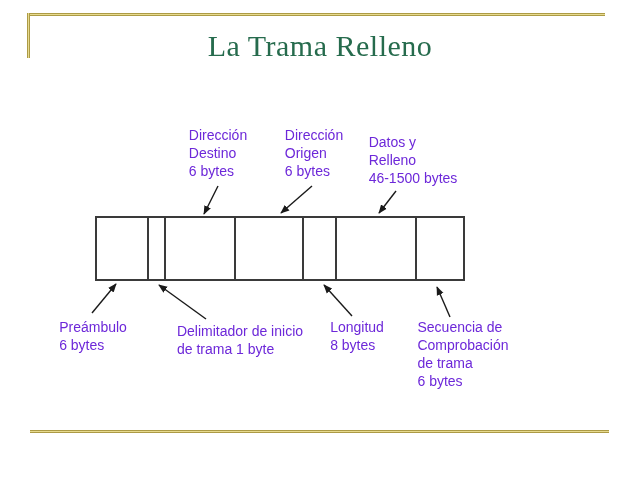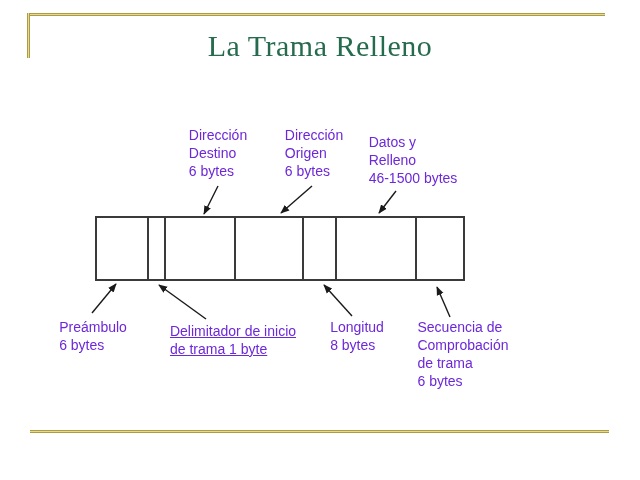--- a/index.html
+++ b/index.html
@@ -41,21 +41,21 @@
     text-align: left;
     white-space: pre-line;
     font-size: 14px;
     line-height: 18px;
     color: #6d28d9;
   }
   .lbl-dest     { left: 218px; top: 126px; }
   .lbl-src      { left: 314px; top: 126px; }
   .lbl-data     { left: 413px; top: 133px; }
   .lbl-preamble { left: 93px;  top: 318px; }
-  .lbl-sfd      { left: 233px; top: 322px; text-decoration: underline; }
+  .lbl-sfd      { left: 240px; top: 322px; }
   .lbl-length   { left: 357px; top: 318px; }
   .lbl-fcs      { left: 463px; top: 318px; }
 </style>
 </head>
 <body>
 
 <div class="slide">
 
   <div class="accent-h accent-top"></div>
   <div class="accent-v accent-corner"></div>

